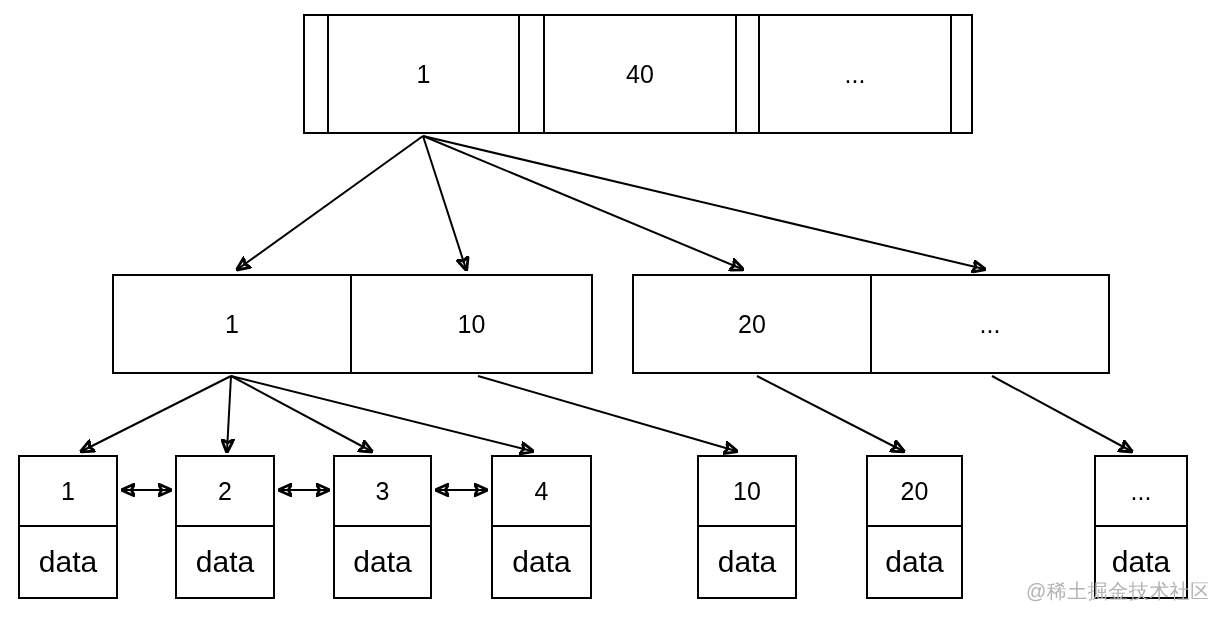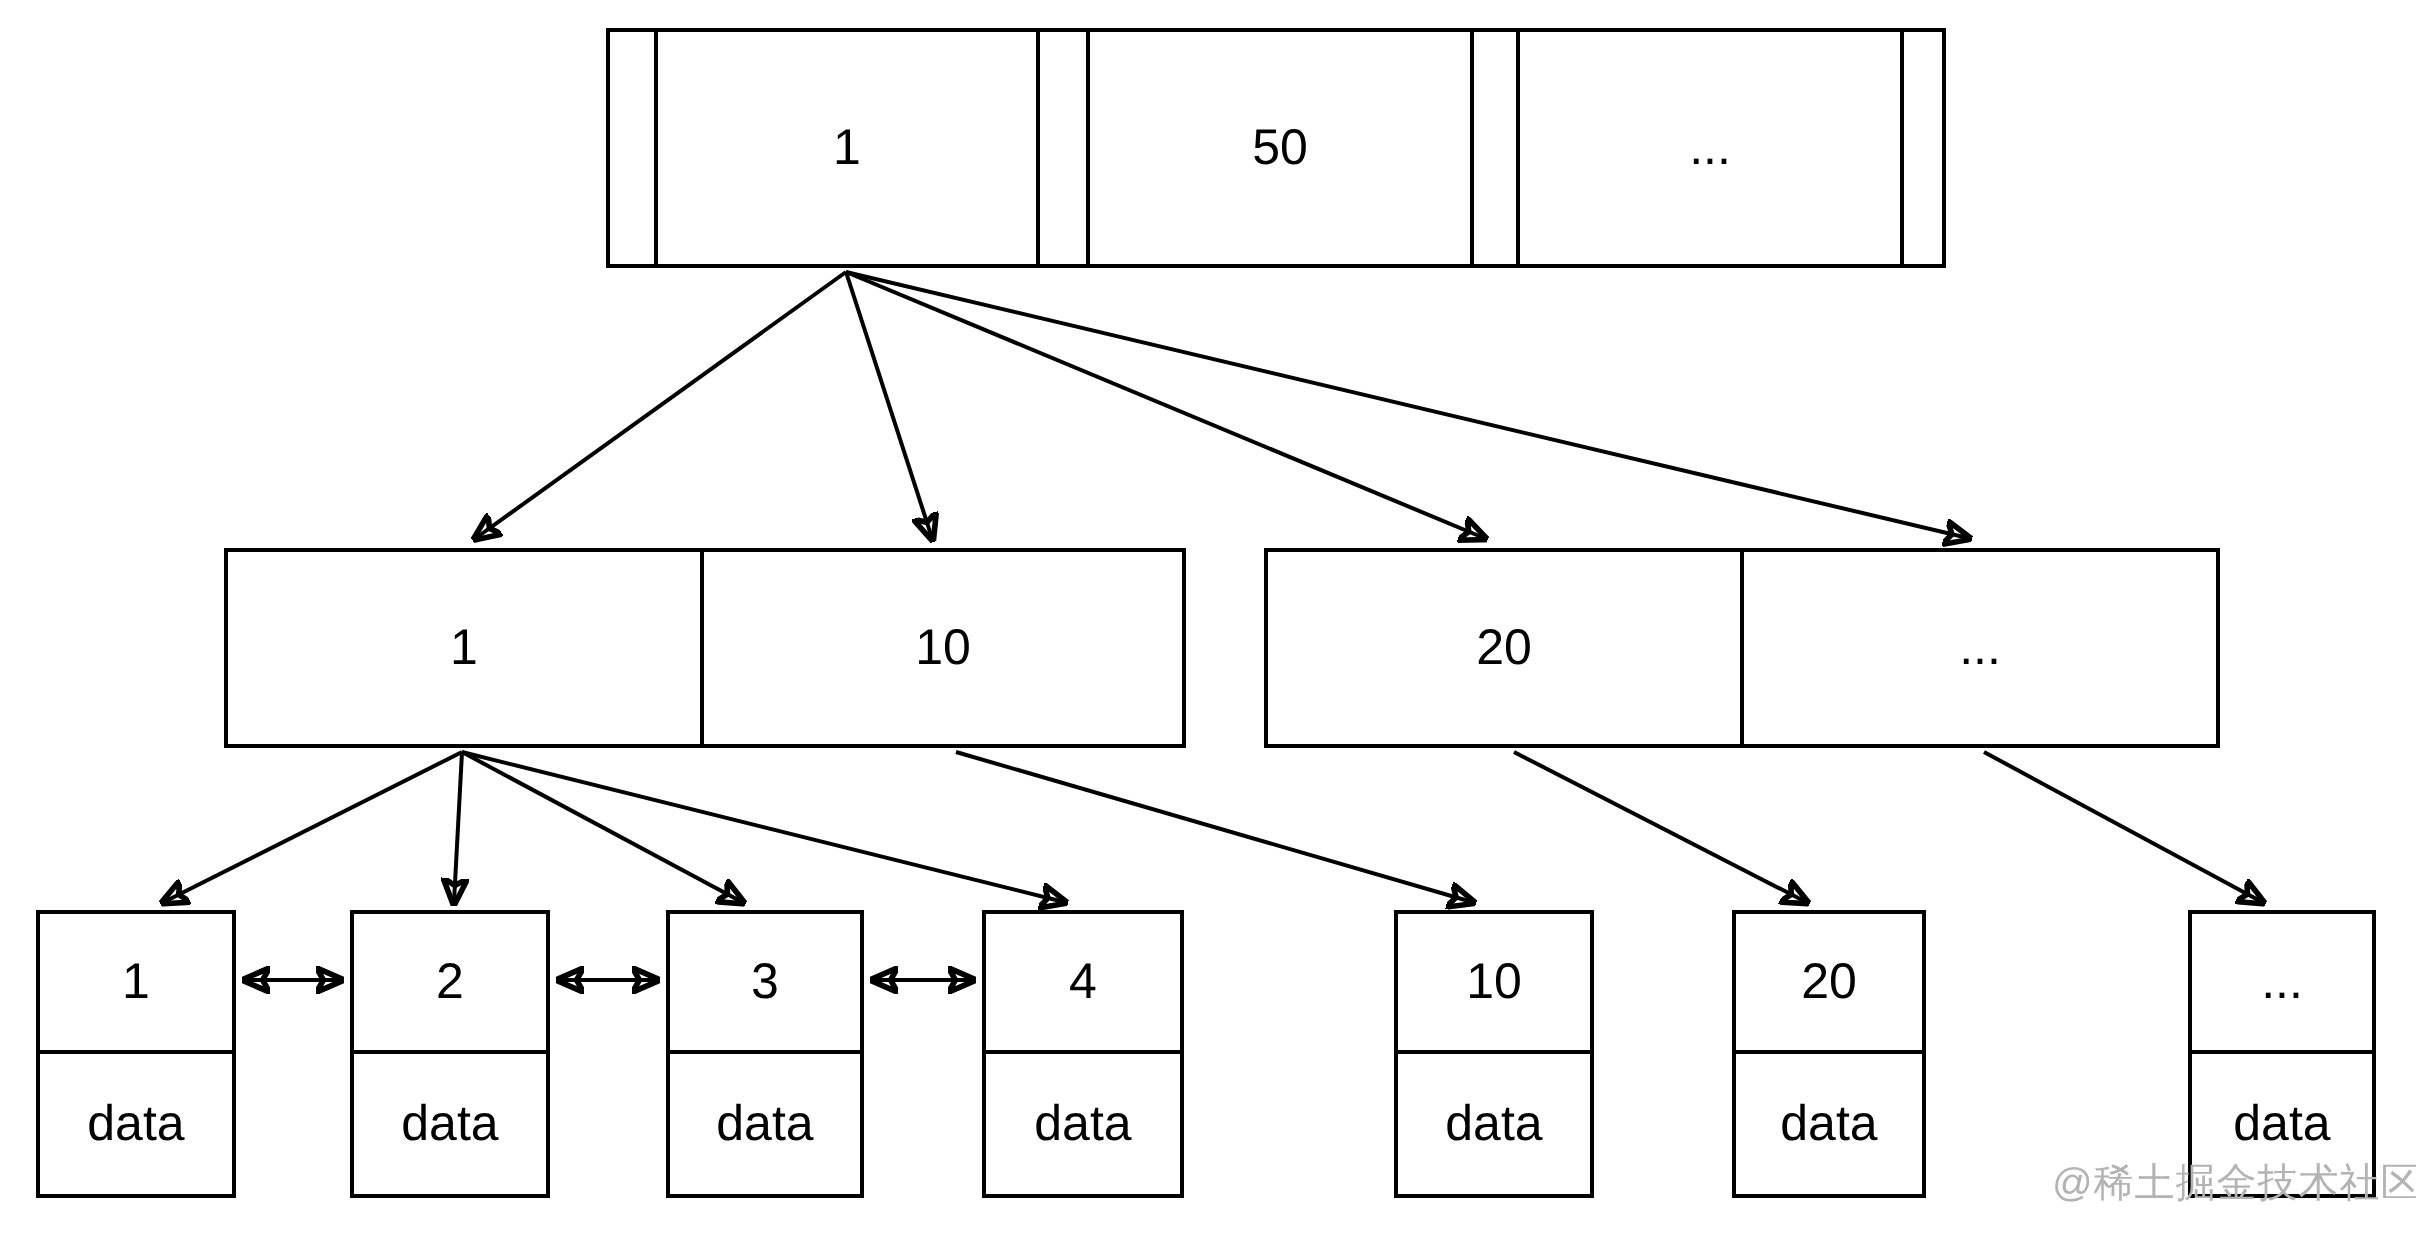--- a/index.html
+++ b/index.html
@@ -39,21 +39,21 @@
   }
   .leaf .key {
     height: 70px;
     border-bottom: 2px solid #000;
     display: flex; align-items: center; justify-content: center;
     font-size: 25px;
   }
   .leaf .data {
     flex: 1;
     display: flex; align-items: center; justify-content: center;
-    font-size: 25px;
+    font-size: 30px;
   }
   .watermark {
     position: absolute;
     left: 1026px;
     top: 578px;
     font-size: 20px;
     color: #b3b3b3;
     white-space: nowrap;
     letter-spacing: 0.5px;
   }
@@ -88,21 +88,21 @@
 
     <line x1="123" y1="490" x2="170" y2="490" marker-start="url(#ah)" marker-end="url(#ah)"></line>
     <line x1="280" y1="490" x2="328" y2="490" marker-start="url(#ah)" marker-end="url(#ah)"></line>
     <line x1="437" y1="490" x2="486" y2="490" marker-start="url(#ah)" marker-end="url(#ah)"></line>
   </svg>
 
   <div class="node" style="left:303px; top:14px; width:670px; height:120px;">
     <div class="cell" style="width:24px"></div>
     <div class="cell" style="width:191px">1</div>
     <div class="cell" style="width:25px"></div>
-    <div class="cell" style="width:192px">50</div>
+    <div class="cell" style="width:192px">40</div>
     <div class="cell" style="width:23px"></div>
     <div class="cell" style="width:192px">...</div>
     <div class="cell"></div>
   </div>
 
   <div class="node" style="left:112px; top:274px; width:481px; height:100px;">
     <div class="cell" style="width:238px">1</div>
     <div class="cell">10</div>
   </div>
 

